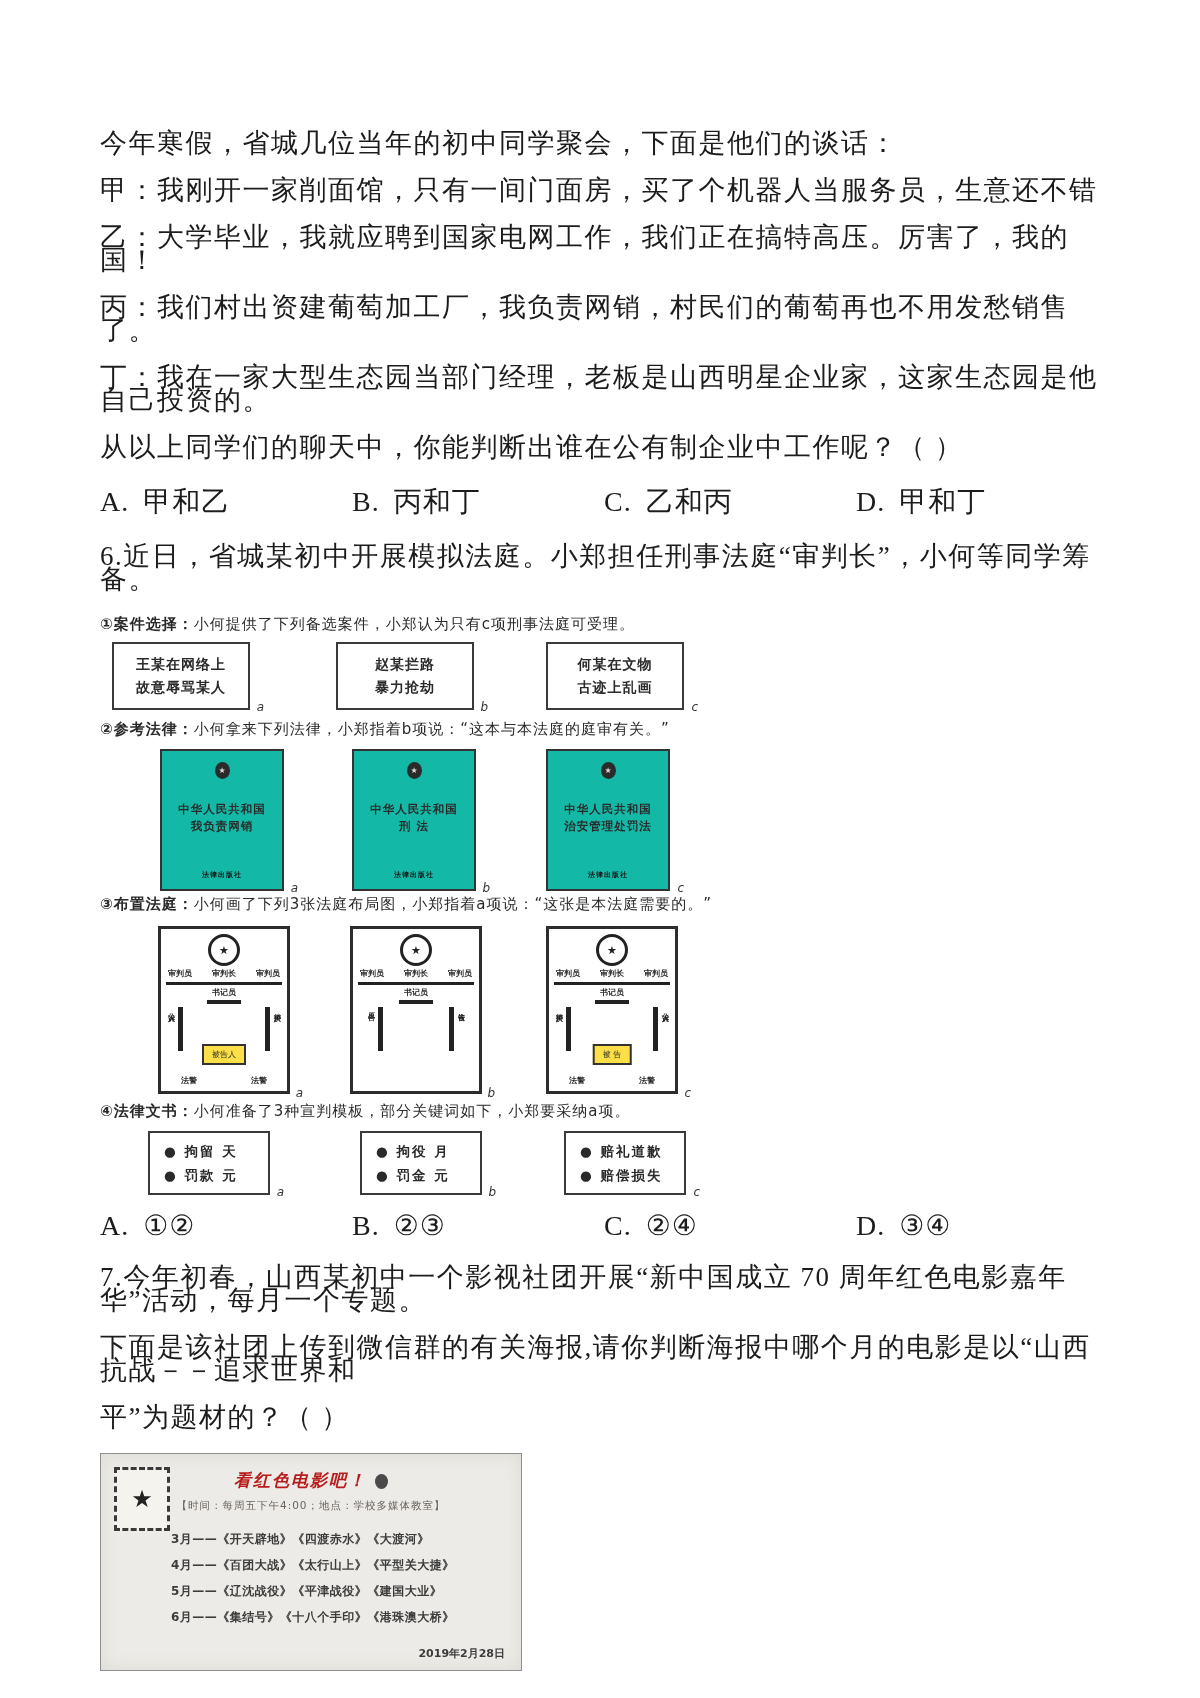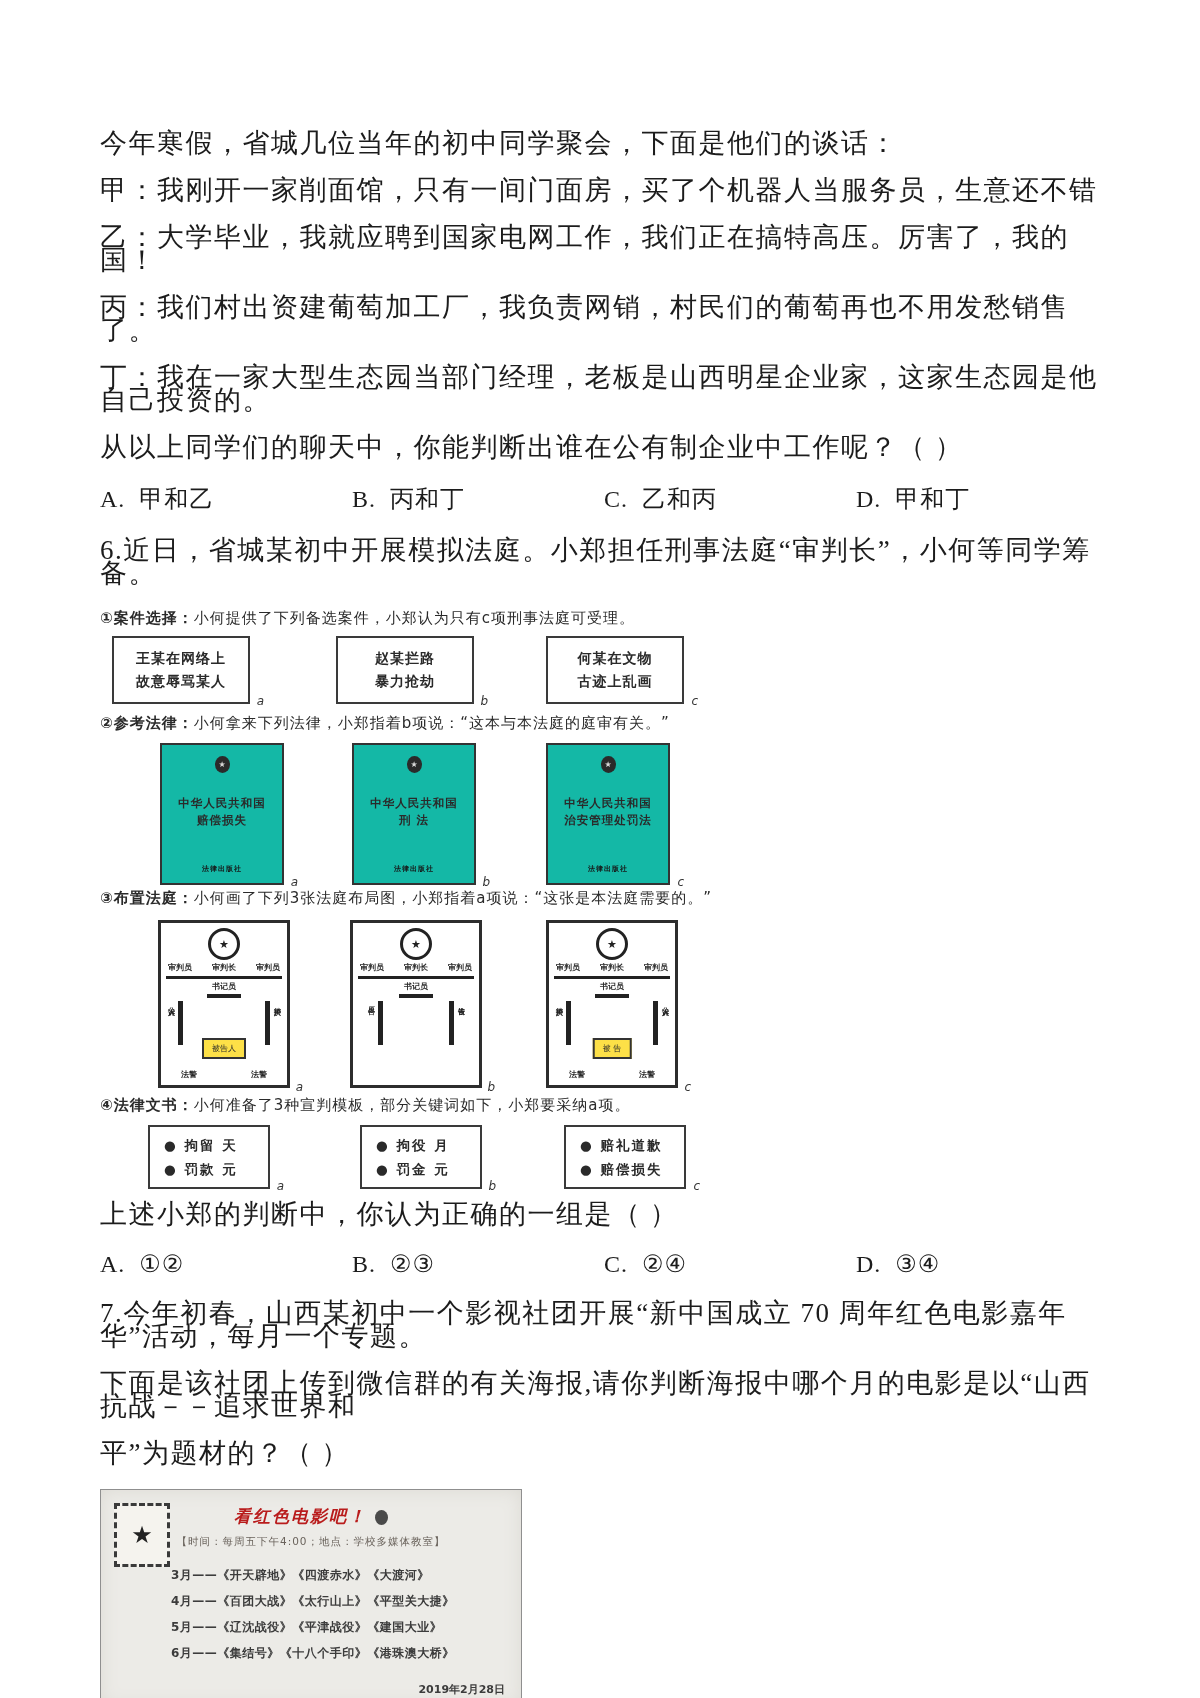--- a/index.html
+++ b/index.html
@@ -1,19 +1,19 @@
 <!DOCTYPE html>
 <html><head>
 <meta charset="utf-8">
 <style>
   html,body{margin:0;padding:0;background:#ffffff;}
   body{width:1200px;height:1698px;overflow:hidden;font-family:"Liberation Serif",serif;color:#1c1c1c;}
   .page{padding:132px 90px 0 100px;}
   p.line{font-size:27px;letter-spacing:1.5px;line-height:23px;margin:0 0 24px;}
-  .opts{display:flex;margin:0 0 24px;font-size:24px;letter-spacing:1px;align-items:flex-end;}
+  .opts{display:flex;margin:0 0 24px;font-size:28px;letter-spacing:1px;align-items:flex-end;}
   .opt{width:252px;white-space:nowrap;}
   .opt .lab{margin-right:14px;}
 
   
   .figure{font-family:"DejaVu Sans",sans-serif;color:#2a2a2a;margin:2px 0 14px;}
   .figline{margin:4px 0 6px;font-size:15px;letter-spacing:1px;}
   .figlabel{font-weight:bold;}
   .cases,.books,.courts,.tmpls{display:flex;align-items:flex-start;}
   .boxwrap,.bookwrap,.courtwrap{position:relative;}
   .tag{position:absolute;right:-14px;bottom:-4px;font-size:12px;font-style:italic;color:#333;}
@@ -122,21 +122,21 @@
       </div>
     </div>
 
     <p class="figline"><span class="figlabel">②参考法律：</span><span>小何拿来下列法律，小郑指着b项说：“这本与本法庭的庭审有关。”</span></p>
     <div class="books">
       <div class="bookwrap bw1">
         <div class="book">
           <div class="emblem"></div>
           <div class="btitle">
             <div>中华人民共和国</div>
-            <div>赔偿损失</div>
+            <div>我负责网销</div>
           </div>
           <div class="pub">法律出版社</div>
         </div>
         <span class="tag">a</span>
       </div>
       <div class="bookwrap bw2">
         <div class="book">
           <div class="emblem"></div>
           <div class="btitle">
             <div>中华人民共和国</div>
@@ -243,21 +243,20 @@
       <div class="boxwrap tw3">
         <div class="tmpl">
           <div>● 赔礼道歉</div>
           <div>● 赔偿损失</div>
         </div>
         <span class="tag">c</span>
       </div>
     </div>
   </div>
 
-  <p class="line">上述小郑的判断中，你认为正确的一组是（      ）</p>
 
   <div class="opts">
     <div class="opt"><span class="lab">A.</span><span>①②</span></div>
     <div class="opt"><span class="lab">B.</span><span>②③</span></div>
     <div class="opt"><span class="lab">C.</span><span>②④</span></div>
     <div class="opt"><span class="lab">D.</span><span>③④</span></div>
   </div>
 
   <p class="line">7.今年初春，山西某初中一个影视社团开展“新中国成立 70 周年红色电影嘉年华”活动，每月一个专题。</p>
   <p class="line">下面是该社团上传到微信群的有关海报,请你判断海报中哪个月的电影是以“山西抗战－－追求世界和</p>

